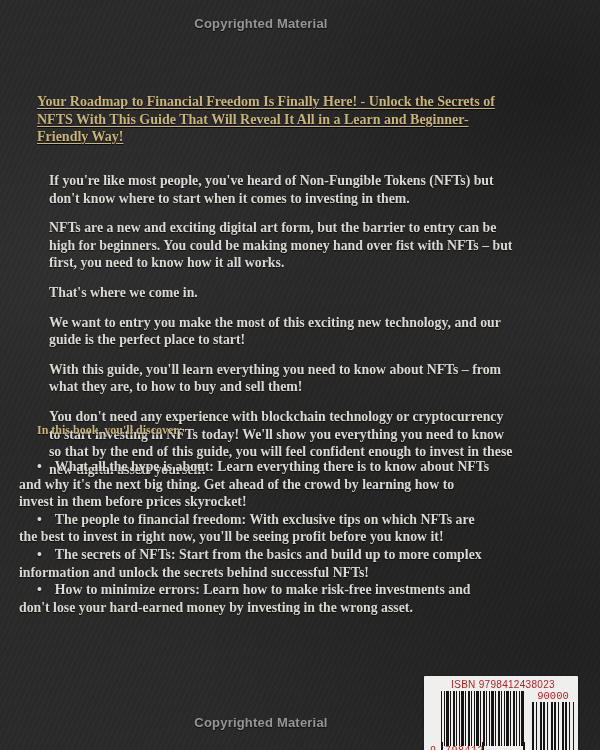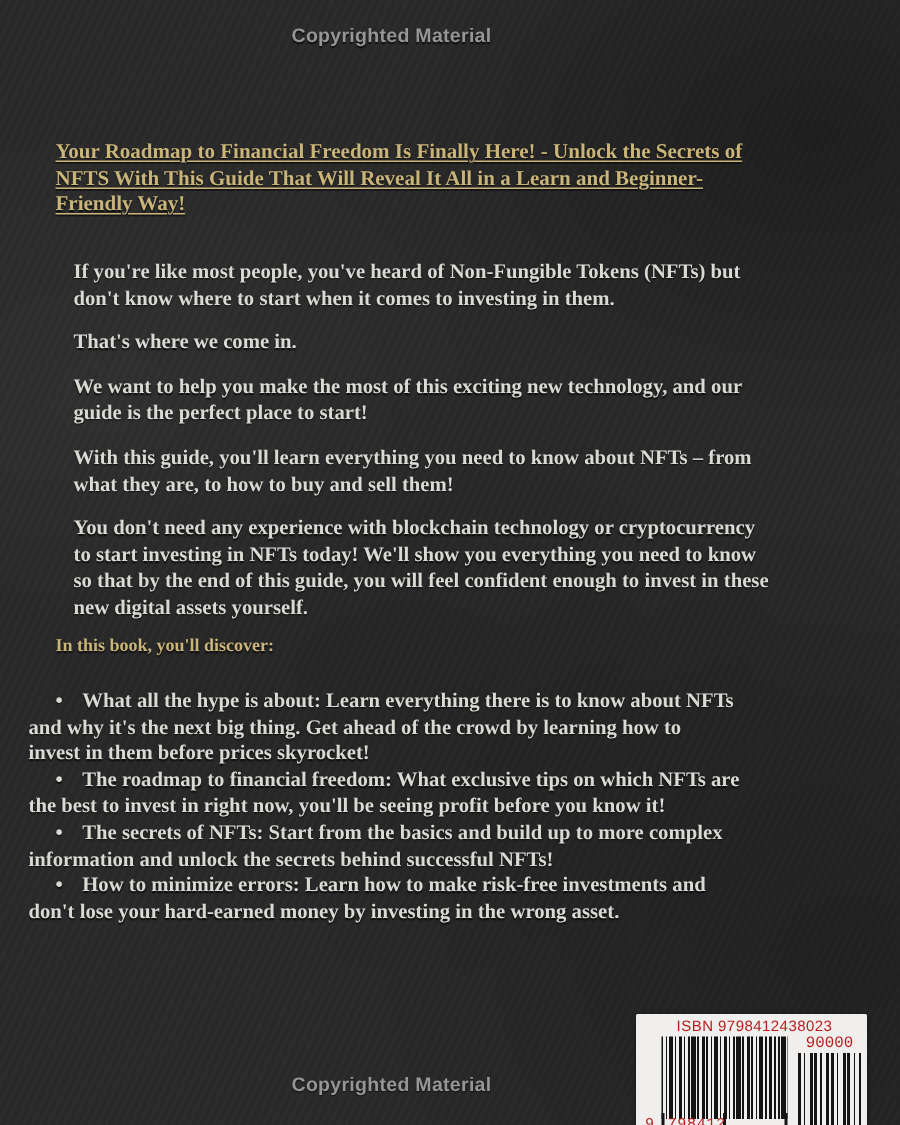--- a/index.html
+++ b/index.html
@@ -142,38 +142,41 @@
 
   <div class="copyright top">Copyrighted Material</div>
 
   <div class="headline">Your Roadmap to Financial Freedom Is Finally Here! - Unlock the Secrets of
 NFTS With This Guide That Will Reveal It All in a Learn and Beginner-
 Friendly Way!</div>
 
   <div class="body-text">
     <p>If you're like most people, you've heard of Non-Fungible Tokens (NFTs) but
 don't know where to start when it comes to investing in them.</p>
+    <p>NFTs are a new and exciting digital art form, but the barrier to entry can be
+high for beginners. You could be making money hand over fist with NFTs – but
+first, you need to know how it all works.</p>
     <p>That's where we come in.</p>
-    <p>We want to help you make the most of this exciting new technology, and our
+    <p>We want to entry you make the most of this exciting new technology, and our
 guide is the perfect place to start!</p>
     <p>With this guide, you'll learn everything you need to know about NFTs – from
 what they are, to how to buy and sell them!</p>
     <p>You don't need any experience with blockchain technology or cryptocurrency
 to start investing in NFTs today! We'll show you everything you need to know
 so that by the end of this guide, you will feel confident enough to invest in these
 new digital assets yourself.</p>
   </div>
 
   <div class="discover-heading">In this book, you'll discover:</div>
 
   <div class="bullets">
     <p><span class="dot">•</span><span class="gap"></span><span class="btext">What all the hype is about: Learn everything there is to know about NFTs
 and why it's the next big thing. Get ahead of the crowd by learning how to
 invest in them before prices skyrocket!</span></p>
-    <p><span class="dot">•</span><span class="gap"></span><span class="btext">The roadmap to financial freedom: What exclusive tips on which NFTs are
+    <p><span class="dot">•</span><span class="gap"></span><span class="btext">The people to financial freedom: With exclusive tips on which NFTs are
 the best to invest in right now, you'll be seeing profit before you know it!</span></p>
     <p><span class="dot">•</span><span class="gap"></span><span class="btext">The secrets of NFTs: Start from the basics and build up to more complex
 information and unlock the secrets behind successful NFTs!</span></p>
     <p><span class="dot">•</span><span class="gap"></span><span class="btext">How to minimize errors: Learn how to make risk-free investments and
 don't lose your hard-earned money by investing in the wrong asset.</span></p>
   </div>
 
   <div class="barcode-panel">
     <div class="isbn-label">ISBN 9798412438023</div>
     <div class="main-bars"></div>

